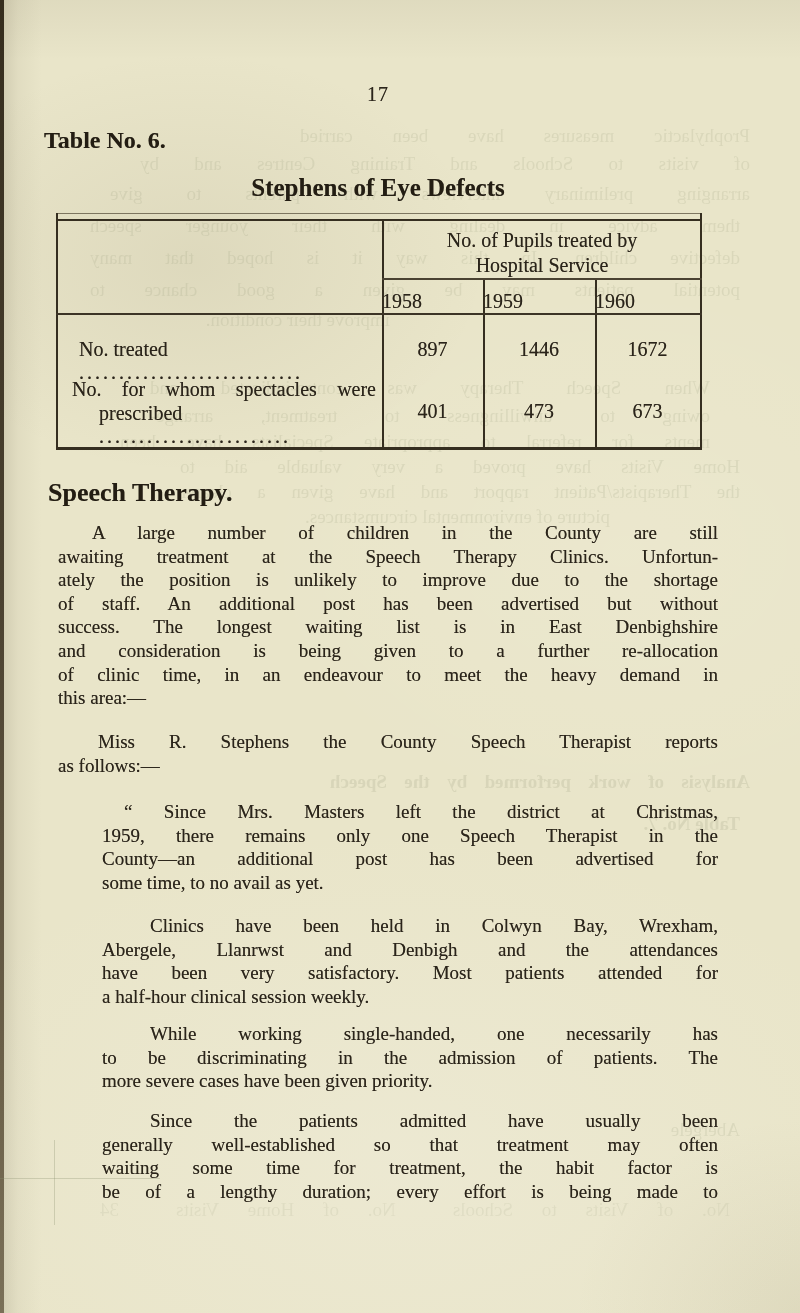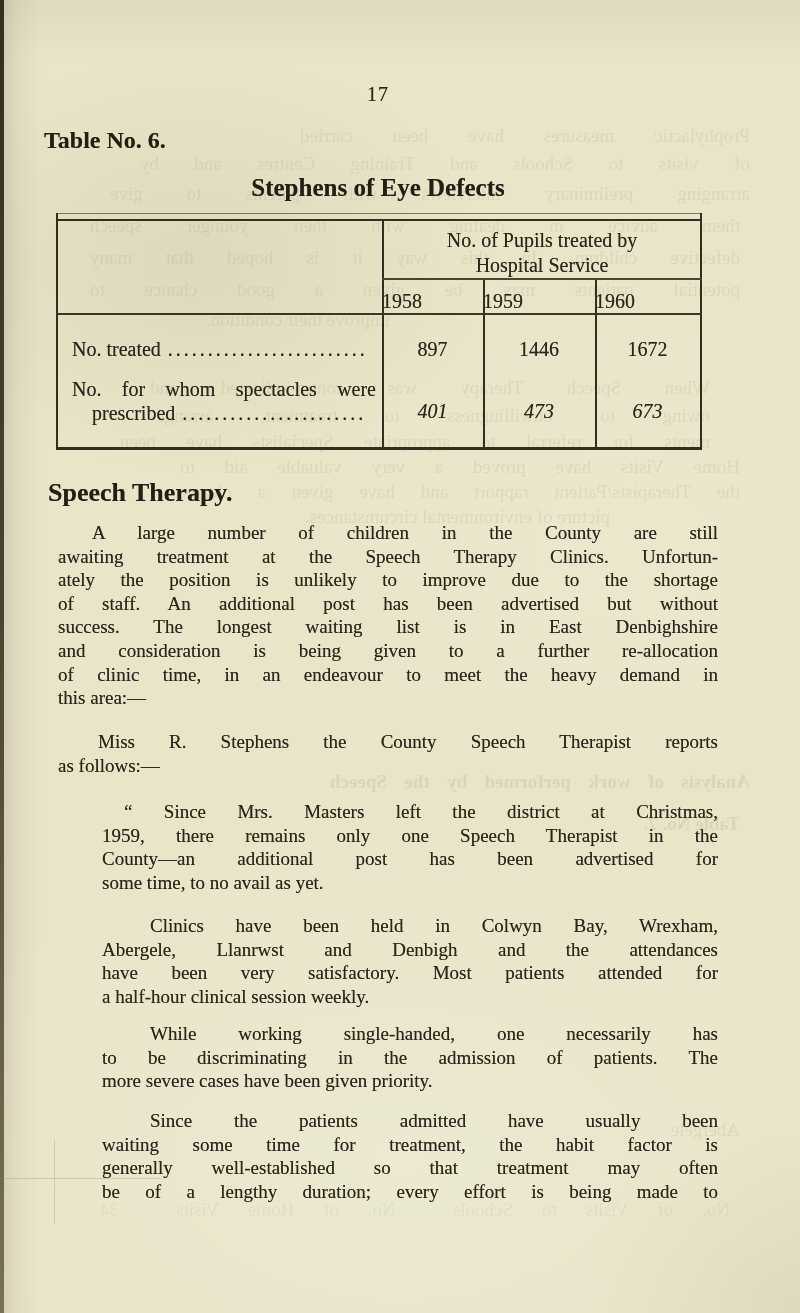--- a/index.html
+++ b/index.html
@@ -72,22 +72,22 @@
     text-shadow:0 0 0.5px rgba(43,37,27,0.55);}
   .t .yr{position:absolute;top:78px;text-align:left;text-shadow:0 0 0.5px rgba(43,37,27,0.55);}
   .t .yr.y0{left:326px;width:101px;}
   .t .yr.y1{left:427px;width:112px;}
   .t .yr.y2{left:539px;width:105px;}
   .t .val{position:absolute;text-align:center;text-shadow:0 0 0.5px rgba(43,37,27,0.55);}
   .t .val.c0{left:326px;width:101px;}
   .t .val.c1{left:427px;width:112px;}
   .t .val.c2{left:539px;width:105px;}
   .t .r1{top:126px;}
-  .t .r2{top:188px;font-style:italic;}
-  .t .lab{position:absolute;text-shadow:0 0 0.5px rgba(43,37,27,0.55);}
+  .t .r2{top:188px;}
+  .t .lab{position:absolute;text-shadow:0 0 0.5px rgba(43,37,27,0.55);flex-direction:column;}
   .dotrow{display:flex;align-items:baseline;}
   .leader{flex:1;overflow:hidden;white-space:nowrap;letter-spacing:3px;margin-left:7px;}
   .t .lab1{left:16px;top:126px;width:294px;}
   .t .lab2a{left:16px;top:166px;width:304px;text-align:justify;text-align-last:justify;-moz-text-align-last:justify;}
   .t .lab2b{left:36px;top:190px;width:274px;}
   
   .para{position:absolute;font-size:19px;line-height:23.6px;
     text-shadow:0 0 0.5px rgba(43,37,27,0.55);}
   .para.main{left:58px;width:660px;}
   .para.quote{left:102px;width:616px;}
@@ -204,16 +204,16 @@
 </div>
 
 <div class="para quote q3">
   <div class="jl ind48">While working single-handed, one necessarily has</div>
   <div class="jl">to be discriminating in the admission of patients. The</div>
   <div class="jl last">more severe cases have been given priority.</div>
 </div>
 
 <div class="para quote q4">
   <div class="jl ind48">Since the patients admitted have usually been</div>
+  <div class="jl">generally well-established so that treatment may often</div>
   <div class="jl">waiting some time for treatment, the habit factor is</div>
-  <div class="jl">generally well-established so that treatment may often</div>
   <div class="jl">be of a lengthy duration; every effort is being made to</div>
 </div>
 
 </body></html>

